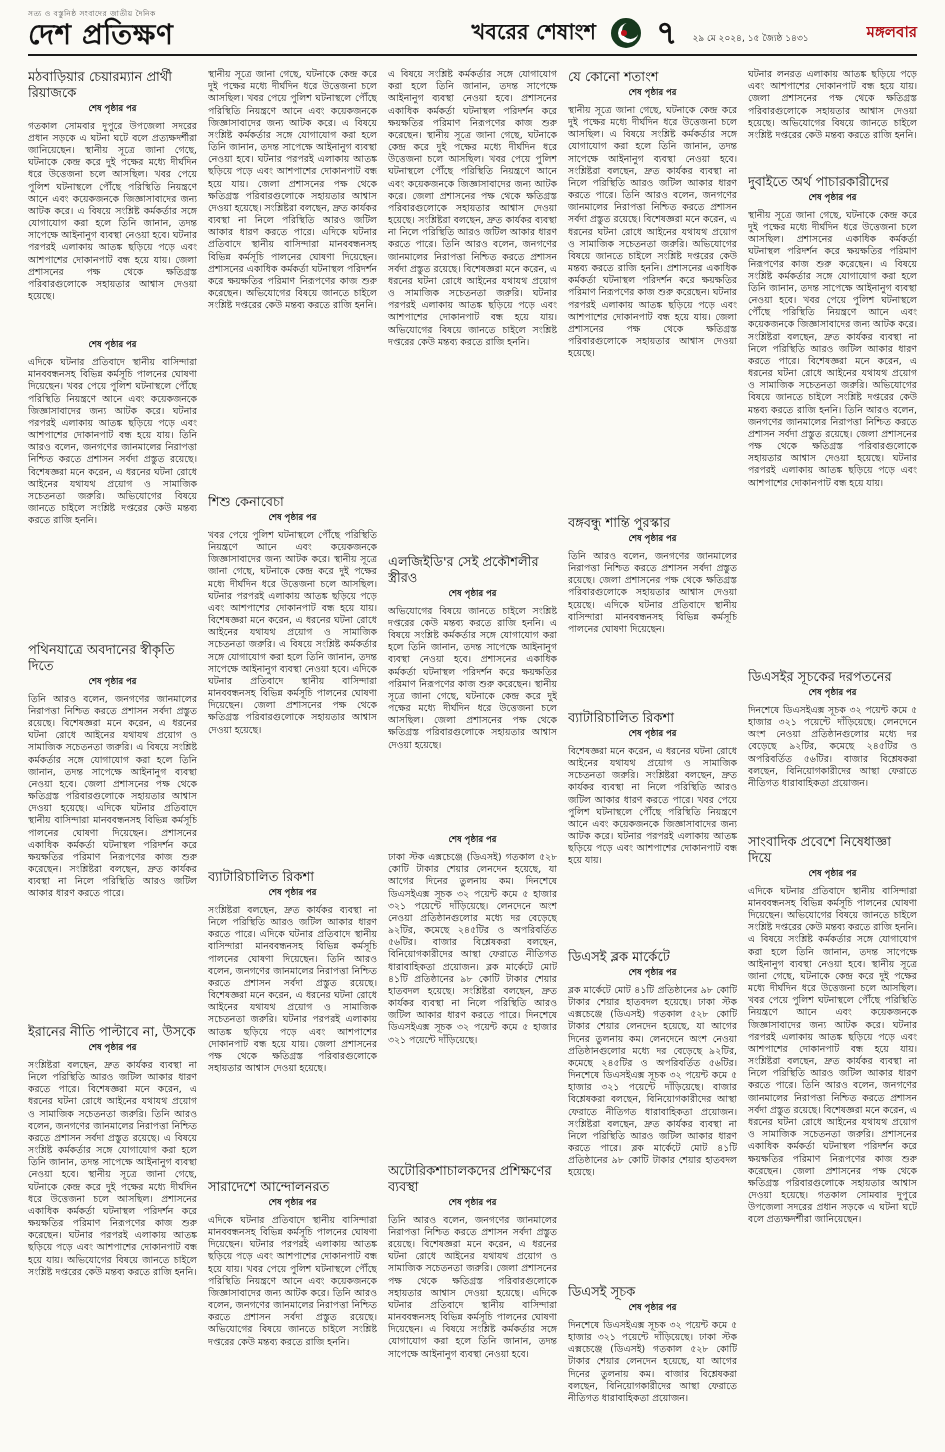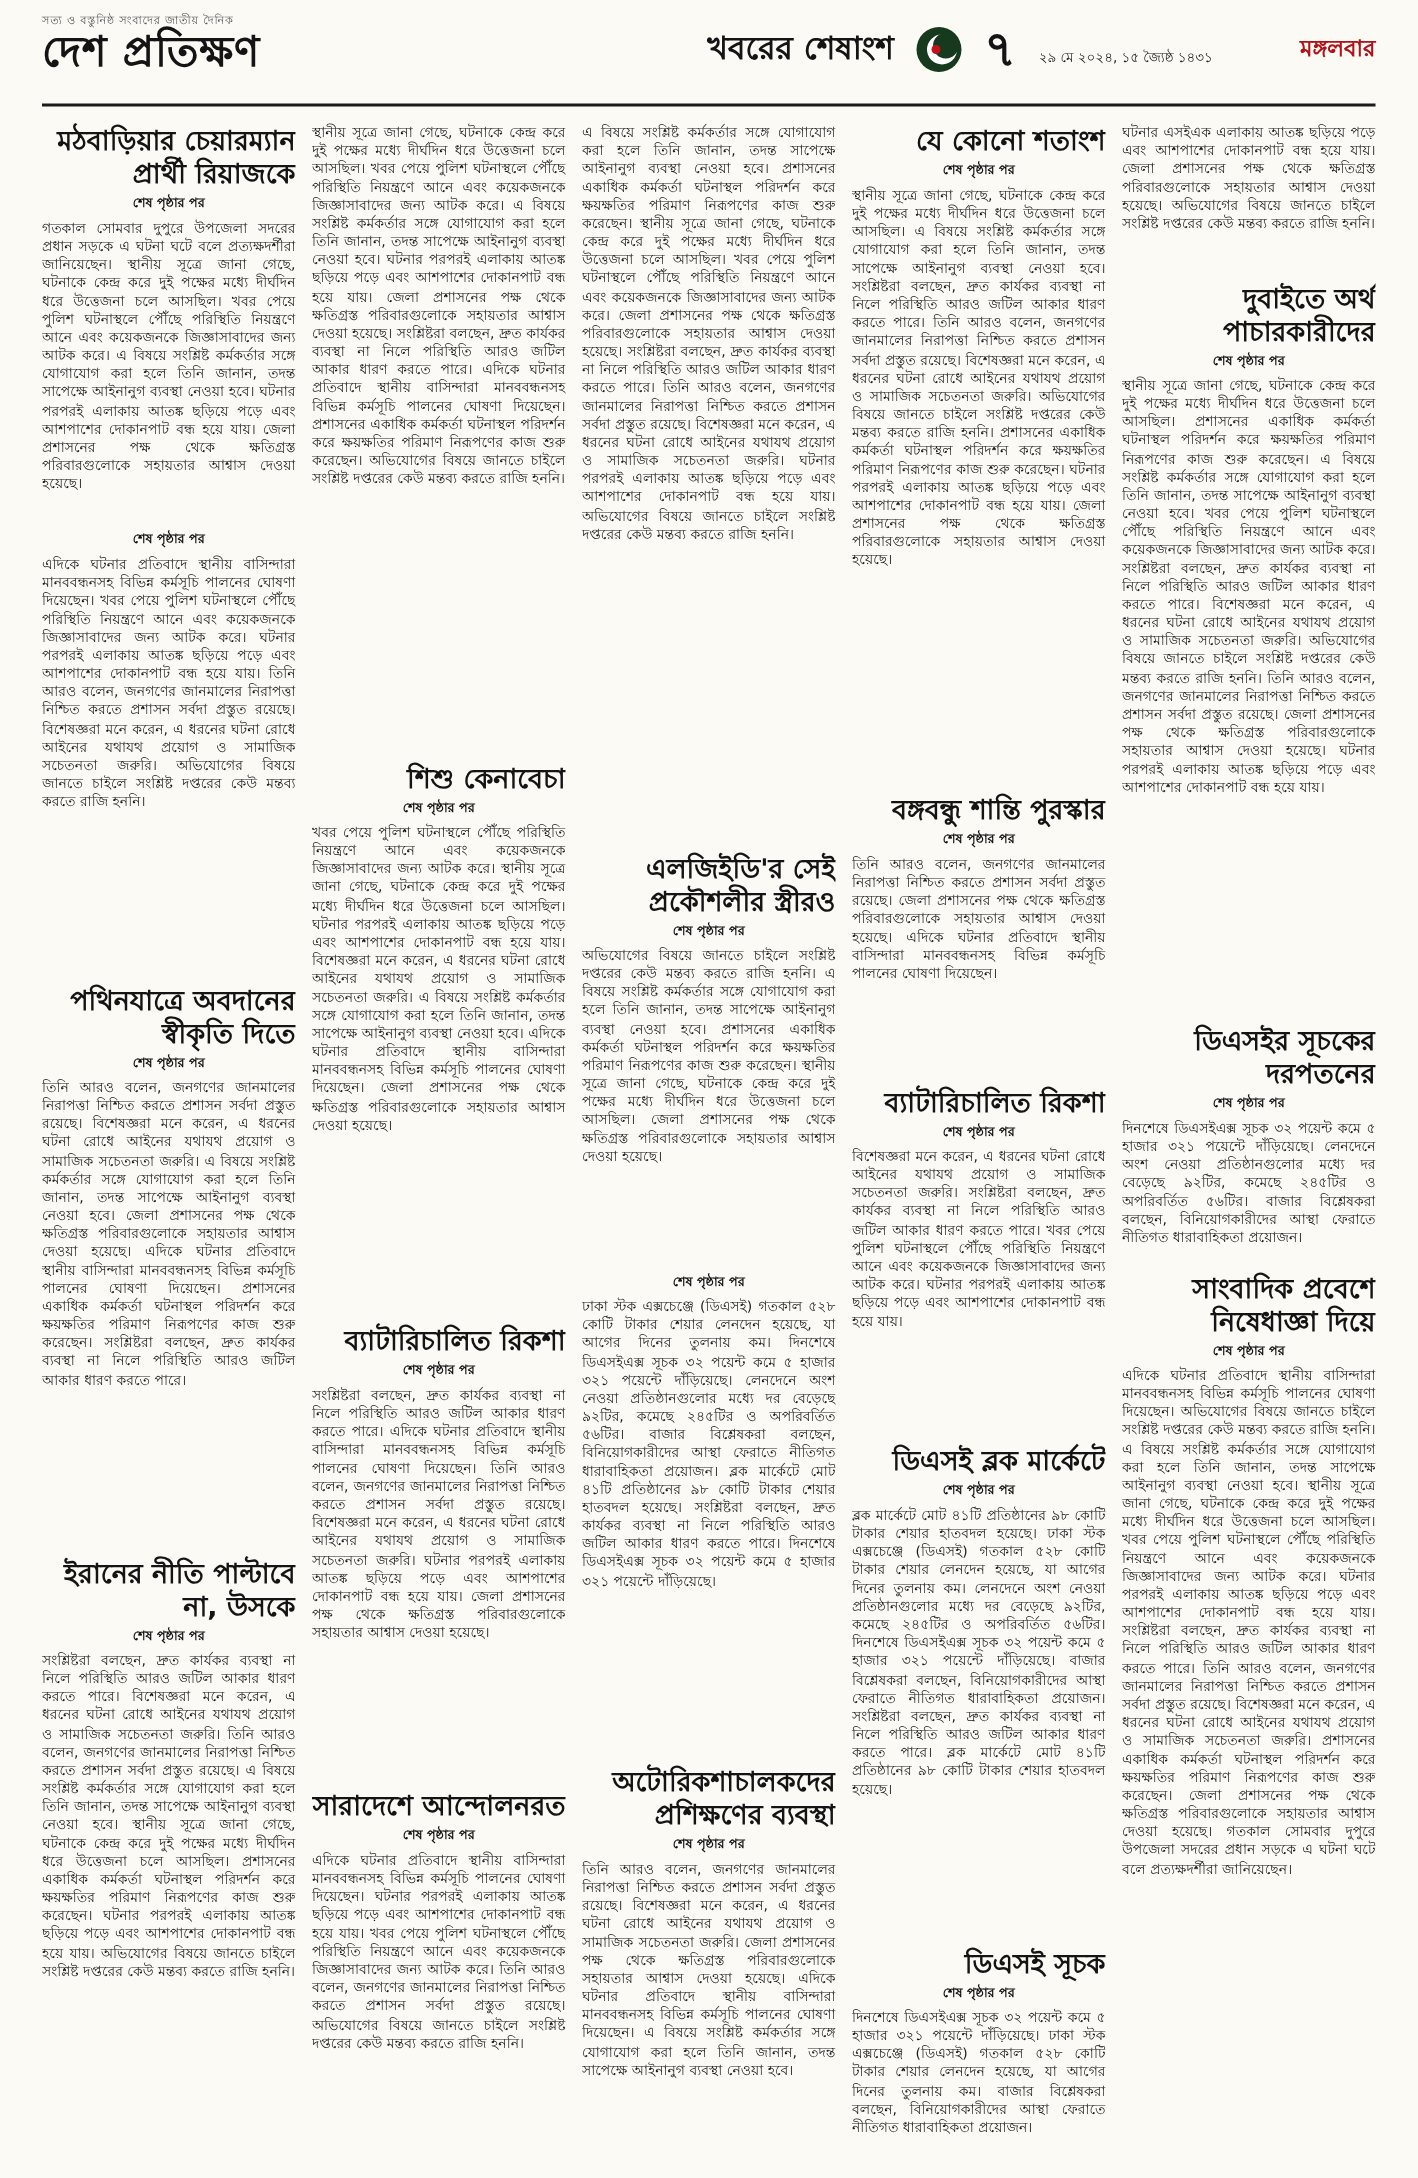--- a/index.html
+++ b/index.html
@@ -8,21 +8,21 @@
     background:#fbfaf5;
     color:#141414;
     font-family:"DejaVu Sans","Liberation Sans",sans-serif;
     overflow:hidden;
   }
   .page { box-sizing:border-box; width:945px; height:1452px; padding:8px 28px 6px; }
 
   
   .page-header {
     display:flex; justify-content:space-between; align-items:flex-end;
-    border-bottom:2.5px solid #1a1a1a; padding-bottom:20px;
+    border-bottom:2.5px solid #1a1a1a; padding-bottom:5px;
   }
   .mast-left { display:flex; flex-direction:column; }
   .tagline { font-size:7.5px; color:#555; letter-spacing:.5px; margin-bottom:1px; }
   .paper-name { font-size:28px; font-weight:bold; line-height:1; letter-spacing:.5px; }
   .mast-right { display:flex; align-items:center; gap:15px; }
   .section-title { font-size:21px; font-weight:bold; line-height:1; }
   .logo-badge {
     width:30px; height:30px; border-radius:50%;
     background:#17391e; position:relative; flex:0 0 auto;
   }
@@ -40,21 +40,21 @@
   }
   .page-number { font-size:33px; font-weight:bold; line-height:1; }
   .dateline { font-size:9px; color:#222; align-self:flex-end; padding-bottom:3px; }
   .day-label { font-size:15px; font-weight:bold; color:#b01218;margin-left:43px; }
 
   
   .columns { display:flex; gap:11px; margin-top:7px; }
   .col { width:169px; flex:0 0 169px; height:1365px; overflow:hidden; }
   .block { box-sizing:border-box; overflow:hidden; padding-top:4px; }
   .headline {
-    font-size:18px; font-weight:bold; text-align:right;
+    font-size:13px; font-weight:normal; text-align:left;
     margin:2px 0 1px; line-height:1.22;
   }
   .cont-label { font-size:8.5px; font-weight:bold; text-align:center; margin:1px 0 4px; }
   .body-text {
     font-size:9.3px; line-height:1.31; text-align:justify;
     margin:0; word-break:break-word; color:#1c1c1c;
   }
   .continuation .body-text { margin-top:1px; }
 </style>
 </head>
@@ -166,21 +166,21 @@
       </article>
       <article class="block" style="height:148px">
         <h3 class="headline">ডিএসই সূচক</h3>
         <div class="cont-label">শেষ পৃষ্ঠার পর</div>
         <p class="body-text">দিনশেষে ডিএসইএক্স সূচক ৩২ পয়েন্ট কমে ৫ হাজার ৩২১ পয়েন্টে দাঁড়িয়েছে। ঢাকা স্টক এক্সচেঞ্জে (ডিএসই) গতকাল ৫২৮ কোটি টাকার শেয়ার লেনদেন হয়েছে, যা আগের দিনের তুলনায় কম। বাজার বিশ্লেষকরা বলছেন, বিনিয়োগকারীদের আস্থা ফেরাতে নীতিগত ধারাবাহিকতা প্রয়োজন।</p>
       </article>
     </section>
 
     <section class="col">
       <article class="block continuation" style="height:105px">
-        <p class="body-text">ঘটনার এসইএক এলাকায় আতঙ্ক ছড়িয়ে পড়ে এবং আশপাশের দোকানপাট বন্ধ হয়ে যায়। জেলা প্রশাসনের পক্ষ থেকে ক্ষতিগ্রস্ত পরিবারগুলোকে সহায়তার আশ্বাস দেওয়া হয়েছে। অভিযোগের বিষয়ে জানতে চাইলে সংশ্লিষ্ট দপ্তরের কেউ মন্তব্য করতে রাজি হননি।</p>
+        <p class="body-text">ঘটনার লনরত এলাকায় আতঙ্ক ছড়িয়ে পড়ে এবং আশপাশের দোকানপাট বন্ধ হয়ে যায়। জেলা প্রশাসনের পক্ষ থেকে ক্ষতিগ্রস্ত পরিবারগুলোকে সহায়তার আশ্বাস দেওয়া হয়েছে। অভিযোগের বিষয়ে জানতে চাইলে সংশ্লিষ্ট দপ্তরের কেউ মন্তব্য করতে রাজি হননি।</p>
       </article>
       <article class="block" style="height:495px">
         <h3 class="headline">দুবাইতে অর্থ পাচারকারীদের</h3>
         <div class="cont-label">শেষ পৃষ্ঠার পর</div>
         <p class="body-text">স্থানীয় সূত্রে জানা গেছে, ঘটনাকে কেন্দ্র করে দুই পক্ষের মধ্যে দীর্ঘদিন ধরে উত্তেজনা চলে আসছিল। প্রশাসনের একাধিক কর্মকর্তা ঘটনাস্থল পরিদর্শন করে ক্ষয়ক্ষতির পরিমাণ নিরূপণের কাজ শুরু করেছেন। এ বিষয়ে সংশ্লিষ্ট কর্মকর্তার সঙ্গে যোগাযোগ করা হলে তিনি জানান, তদন্ত সাপেক্ষে আইনানুগ ব্যবস্থা নেওয়া হবে। খবর পেয়ে পুলিশ ঘটনাস্থলে পৌঁছে পরিস্থিতি নিয়ন্ত্রণে আনে এবং কয়েকজনকে জিজ্ঞাসাবাদের জন্য আটক করে। সংশ্লিষ্টরা বলছেন, দ্রুত কার্যকর ব্যবস্থা না নিলে পরিস্থিতি আরও জটিল আকার ধারণ করতে পারে। বিশেষজ্ঞরা মনে করেন, এ ধরনের ঘটনা রোধে আইনের যথাযথ প্রয়োগ ও সামাজিক সচেতনতা জরুরি। অভিযোগের বিষয়ে জানতে চাইলে সংশ্লিষ্ট দপ্তরের কেউ মন্তব্য করতে রাজি হননি। তিনি আরও বলেন, জনগণের জানমালের নিরাপত্তা নিশ্চিত করতে প্রশাসন সর্বদা প্রস্তুত রয়েছে। জেলা প্রশাসনের পক্ষ থেকে ক্ষতিগ্রস্ত পরিবারগুলোকে সহায়তার আশ্বাস দেওয়া হয়েছে। ঘটনার পরপরই এলাকায় আতঙ্ক ছড়িয়ে পড়ে এবং আশপাশের দোকানপাট বন্ধ হয়ে যায়।</p>
       </article>
       <article class="block" style="height:165px">
         <h3 class="headline">ডিএসইর সূচকের দরপতনের</h3>
         <div class="cont-label">শেষ পৃষ্ঠার পর</div>
         <p class="body-text">দিনশেষে ডিএসইএক্স সূচক ৩২ পয়েন্ট কমে ৫ হাজার ৩২১ পয়েন্টে দাঁড়িয়েছে। লেনদেনে অংশ নেওয়া প্রতিষ্ঠানগুলোর মধ্যে দর বেড়েছে ৯২টির, কমেছে ২৪৫টির ও অপরিবর্তিত ৫৬টির। বাজার বিশ্লেষকরা বলছেন, বিনিয়োগকারীদের আস্থা ফেরাতে নীতিগত ধারাবাহিকতা প্রয়োজন।</p>

